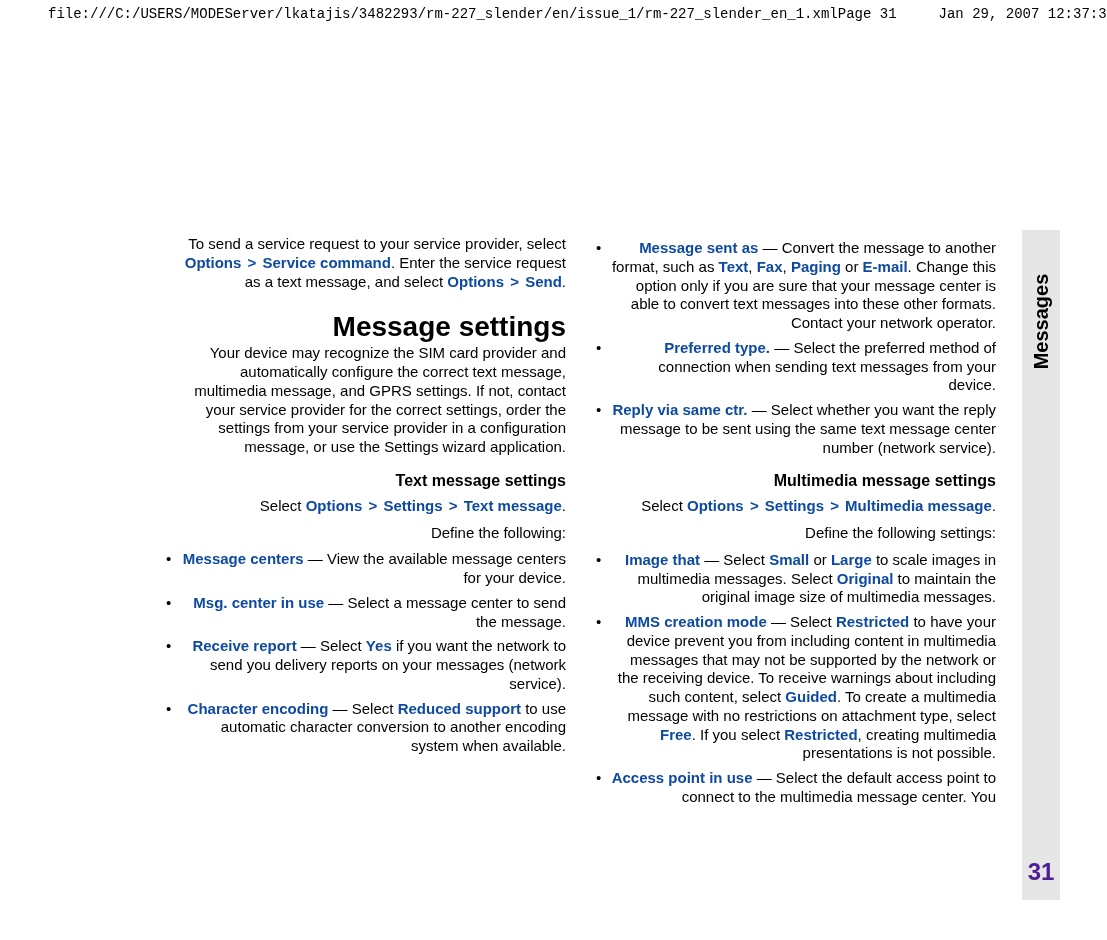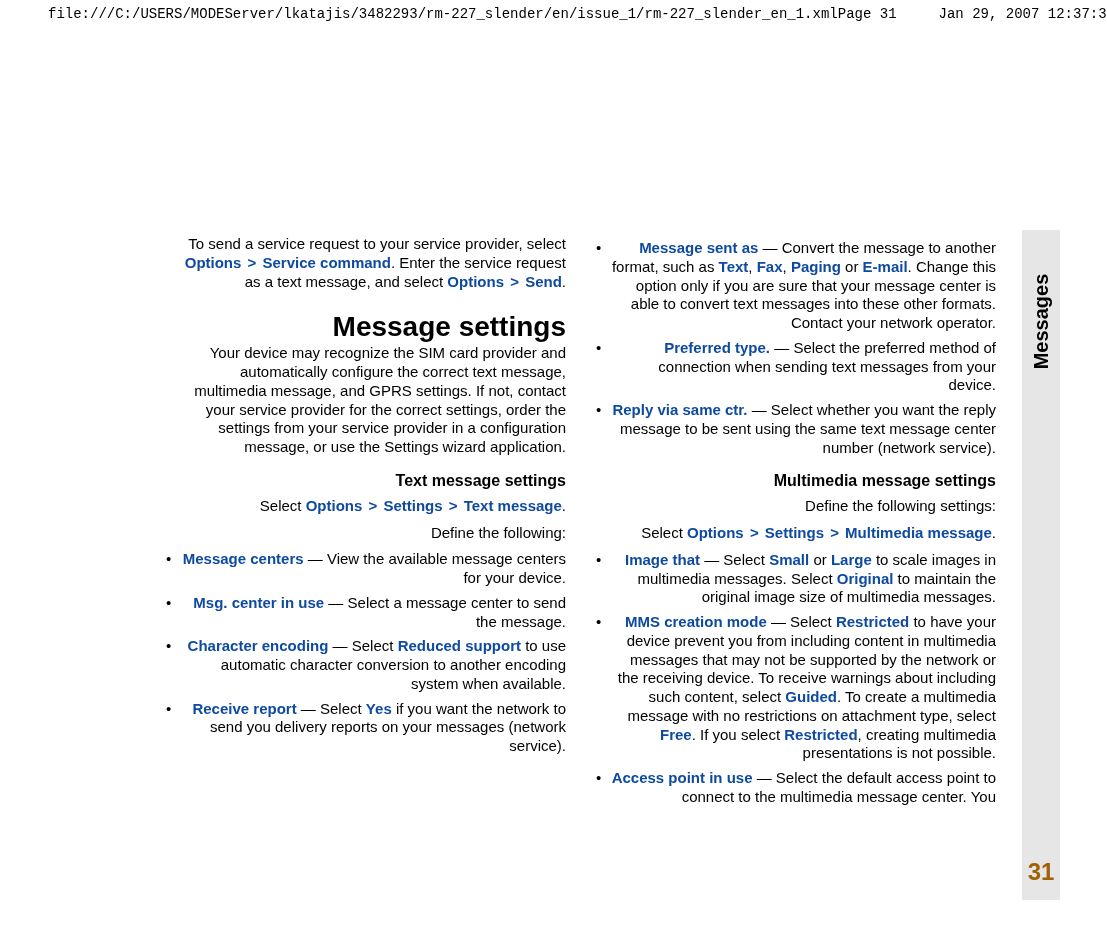--- a/index.html
+++ b/index.html
@@ -13,21 +13,21 @@
   .col p { margin-bottom: 8px; }
   h1 { font-size: 28px; font-weight: bold; margin-top: 18px; margin-bottom: 0; }
   h2 { font-size: 16px; font-weight: bold; margin-top: 14px; margin-bottom: 6px; }
   .blue { color: #0e4aa0; font-weight: bold; }
   .sep { color: #0e4aa0; font-weight: bold; padding: 0 2px; }
   ul { list-style: none; margin-top: 4px; }
   ul li { position: relative; padding-left: 14px; margin-bottom: 6px; }
   ul li::before { content: "•"; position: absolute; left: 0; top: 0; }
   .right-tab { position: absolute; top: 230px; right: 47px; width: 38px; height: 670px; background: #e6e6e6; }
   .tab-label { font-size: 20px; font-weight: bold; position: absolute; top: 80px; left: 50%; transform: translateX(-50%) rotate(-90deg); transform-origin: center; white-space: nowrap; }
-  .tab-num { font-size: 24px; font-weight: bold; color: #a16207; position: absolute; bottom: 14px; left: 0; right: 0; text-align: center; }
+  .tab-num { font-size: 24px; font-weight: bold; color: #4c1d95; position: absolute; bottom: 14px; left: 0; right: 0; text-align: center; }
 </style>
 </head>
 <body>
 
 <div class="topbar">
   <span class="left">file:///C:/USERS/MODEServer/lkatajis/3482293/rm-227_slender/en/issue_1/rm-227_slender_en_1.xml</span>
   <span class="right">
     <span>Page 31</span>
     &nbsp;&nbsp;&nbsp;
     <span>Jan 29, 2007 12:37:36 PM</span>
@@ -58,43 +58,43 @@
       <span>Select </span><span class="blue">Options</span>
       <span class="sep">&gt;</span>
       <span class="blue">Settings</span>
       <span class="sep">&gt;</span>
       <span class="blue">Text message</span><span>.</span>
     </p>
     <p>Define the following:</p>
     <ul>
       <li><span class="blue">Message centers</span><span> — View the available message centers for your device.</span></li>
       <li><span class="blue">Msg. center in use</span><span> — Select a message center to send the message.</span></li>
+      <li><span class="blue">Receive report</span><span> — Select </span><span class="blue">Yes</span><span> if you want the network to send you delivery reports on your messages (network service).</span></li>
       <li><span class="blue">Character encoding</span><span> — Select </span><span class="blue">Reduced support</span><span> to use automatic character conversion to another encoding system when available.</span></li>
-      <li><span class="blue">Receive report</span><span> — Select </span><span class="blue">Yes</span><span> if you want the network to send you delivery reports on your messages (network service).</span></li>
     </ul>
   </div>
 
   <div class="col">
     <ul>
       <li>
         <span class="blue">Message sent as</span><span> — Convert the message to another format, such as </span><span class="blue">Text</span><span>, </span><span class="blue">Fax</span><span>, </span><span class="blue">Paging</span><span> or </span><span class="blue">E-mail</span><span>. Change this option only if you are sure that your message center is able to convert text messages into these other formats. Contact your network operator.</span>
       </li>
       <li><span class="blue">Preferred type.</span><span> — Select the preferred method of connection when sending text messages from your device.</span></li>
       <li><span class="blue">Reply via same ctr.</span><span> — Select whether you want the reply message to be sent using the same text message center number (network service).</span></li>
     </ul>
 
     <h2>Multimedia message settings</h2>
-    <p>Define the following settings:</p>
     <p>
       <span>Select </span><span class="blue">Options</span>
       <span class="sep">&gt;</span>
       <span class="blue">Settings</span>
       <span class="sep">&gt;</span>
       <span class="blue">Multimedia message</span><span>.</span>
     </p>
+    <p>Define the following settings:</p>
     <ul>
       <li>
         <span class="blue">Image that</span><span> — Select </span><span class="blue">Small</span><span> or </span><span class="blue">Large</span><span> to scale images in multimedia messages. Select </span><span class="blue">Original</span><span> to maintain the original image size of multimedia messages.</span>
       </li>
       <li>
         <span class="blue">MMS creation mode</span><span> — Select </span><span class="blue">Restricted</span><span> to have your device prevent you from including content in multimedia messages that may not be supported by the network or the receiving device. To receive warnings about including such content, select </span><span class="blue">Guided</span><span>. To create a multimedia message with no restrictions on attachment type, select </span><span class="blue">Free</span><span>. If you select </span><span class="blue">Restricted</span><span>, creating multimedia presentations is not possible.</span>
       </li>
       <li>
         <span class="blue">Access point in use</span><span> — Select the default access point to connect to the multimedia message center. You</span>
       </li>

